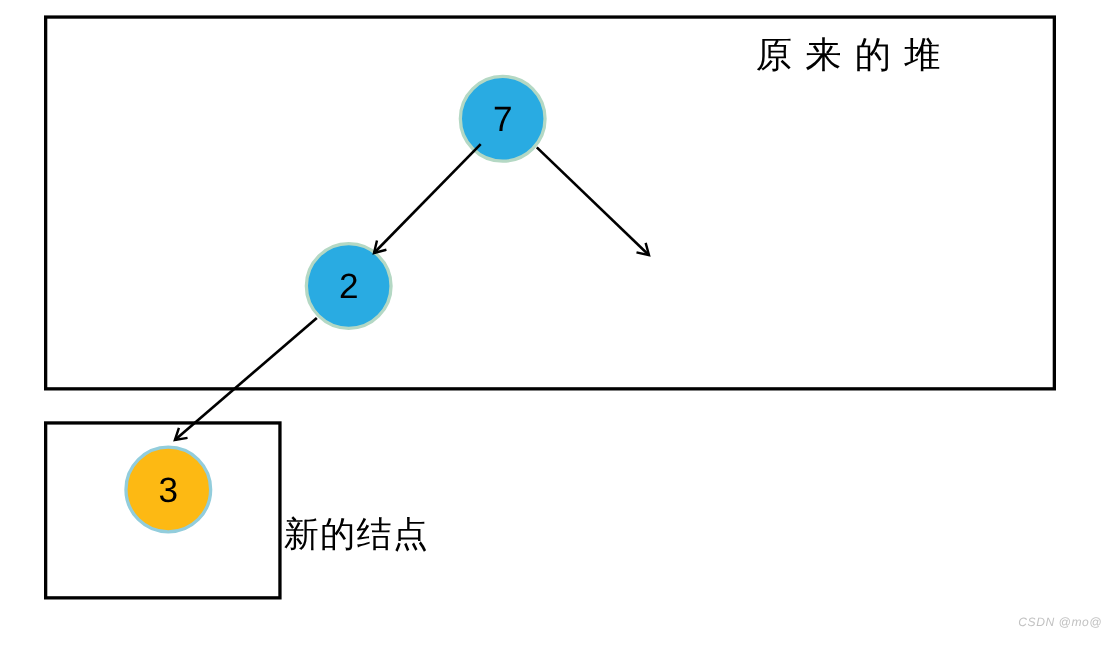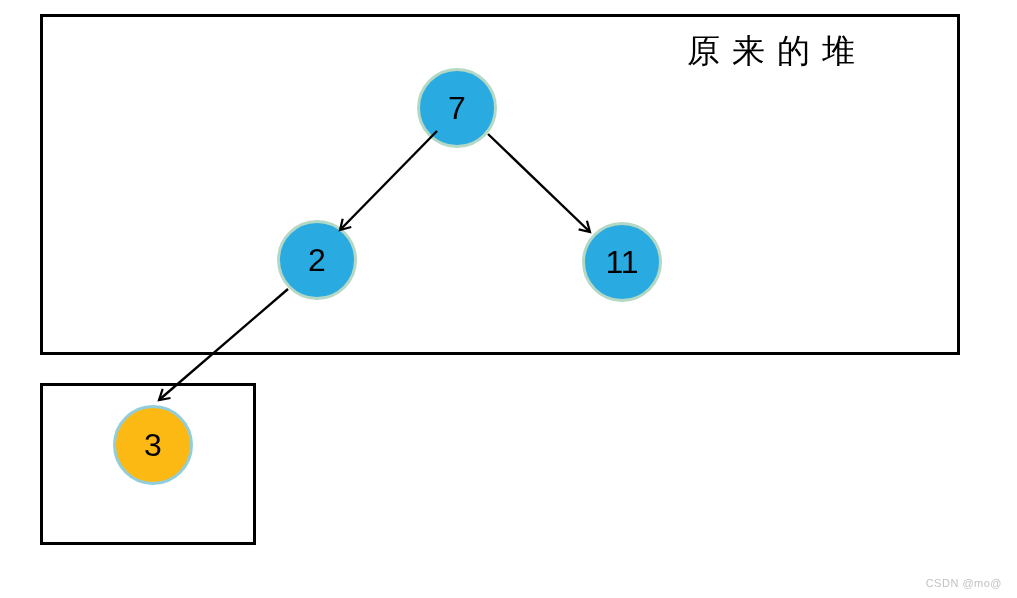--- a/index.html
+++ b/index.html
@@ -81,44 +81,43 @@
     position: absolute;
     left: 0;
     top: 0;
     width: 1017px;
     height: 598px;
     pointer-events: none;
   }
   .watermark {
     position: absolute;
     right: 15px;
-    bottom: 9px;
+    bottom: 26px;
     font-size: 11px;
     color: #c2c2c2;
     letter-spacing: 0.5px;
+    font-style: italic;
   }
 </style>
 </head>
 <body>
 
 <div class="canvas">
 
   <div class="box heap-box"></div>
   <div class="box new-box"></div>
 
   <div class="cjk-label heap-label">原来的堆</div>
+  <div class="cjk-label new-label">新的结点</div>
 
   <div class="node node-heap node-root">
     <span>7</span>
   </div>
   <div class="node node-heap node-left">
     <span>2</span>
-  </div>
-  <div class="node node-heap node-right">
-    <span>11</span>
   </div>
   <div class="node node-new">
     <span>3</span>
   </div>
 
   <svg class="edges-layer" viewBox="0 0 1017 598" xmlns="http://www.w3.org/2000/svg">
     <defs>
       <marker id="arrowhead" markerWidth="16" markerHeight="16" refX="12" refY="7" orient="auto" markerUnits="userSpaceOnUse">
         <path d="M2,1 L12,7 L2,13" fill="none" stroke="#000000" stroke-width="2.2"></path>
       </marker>

